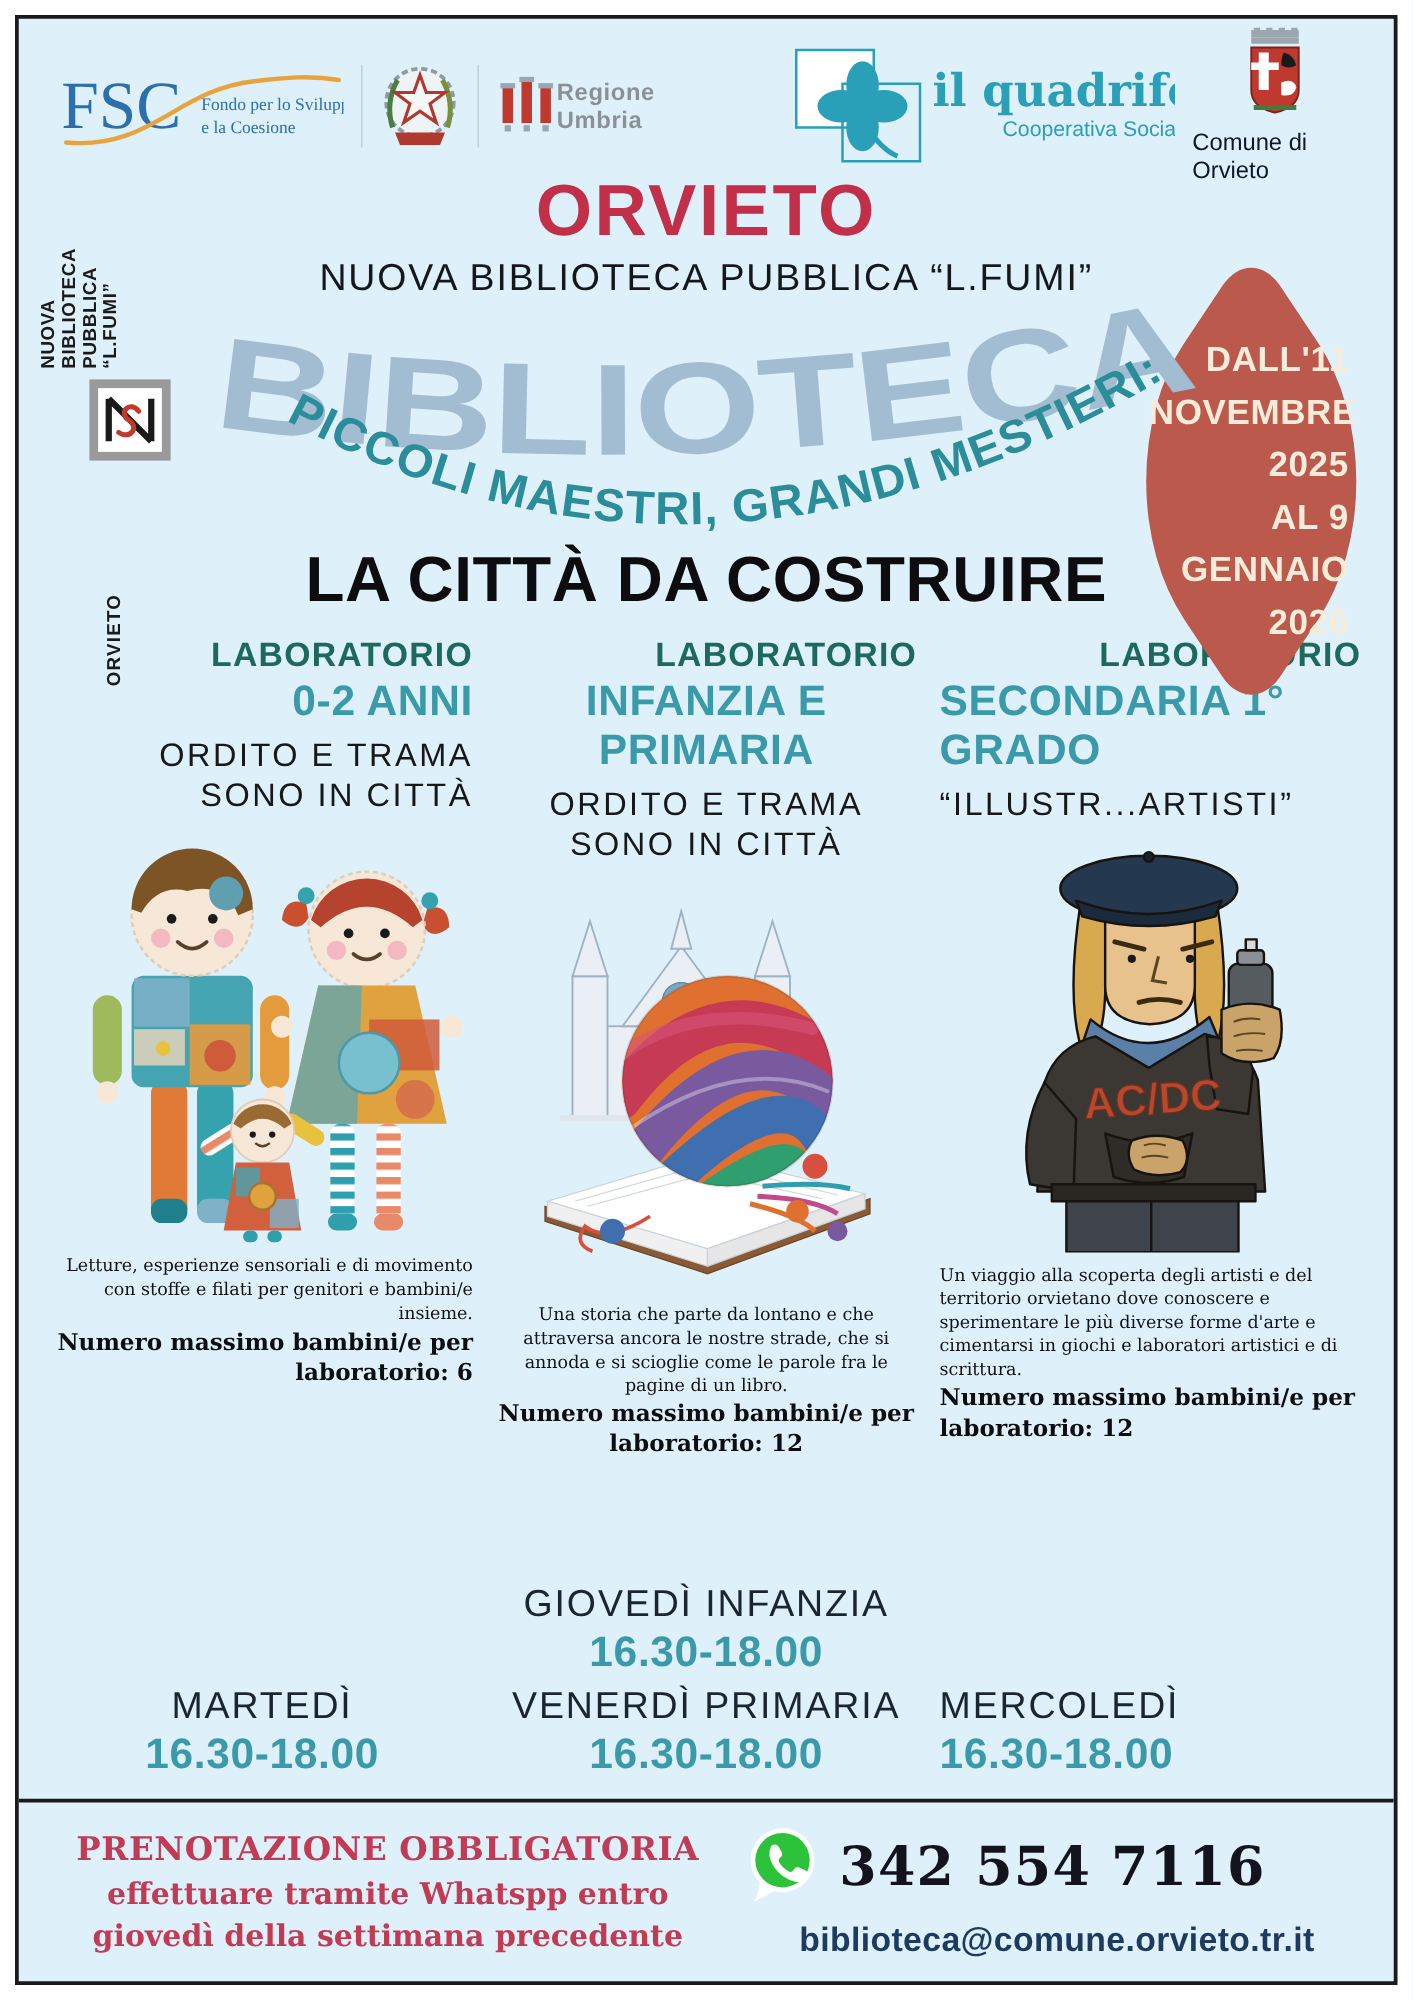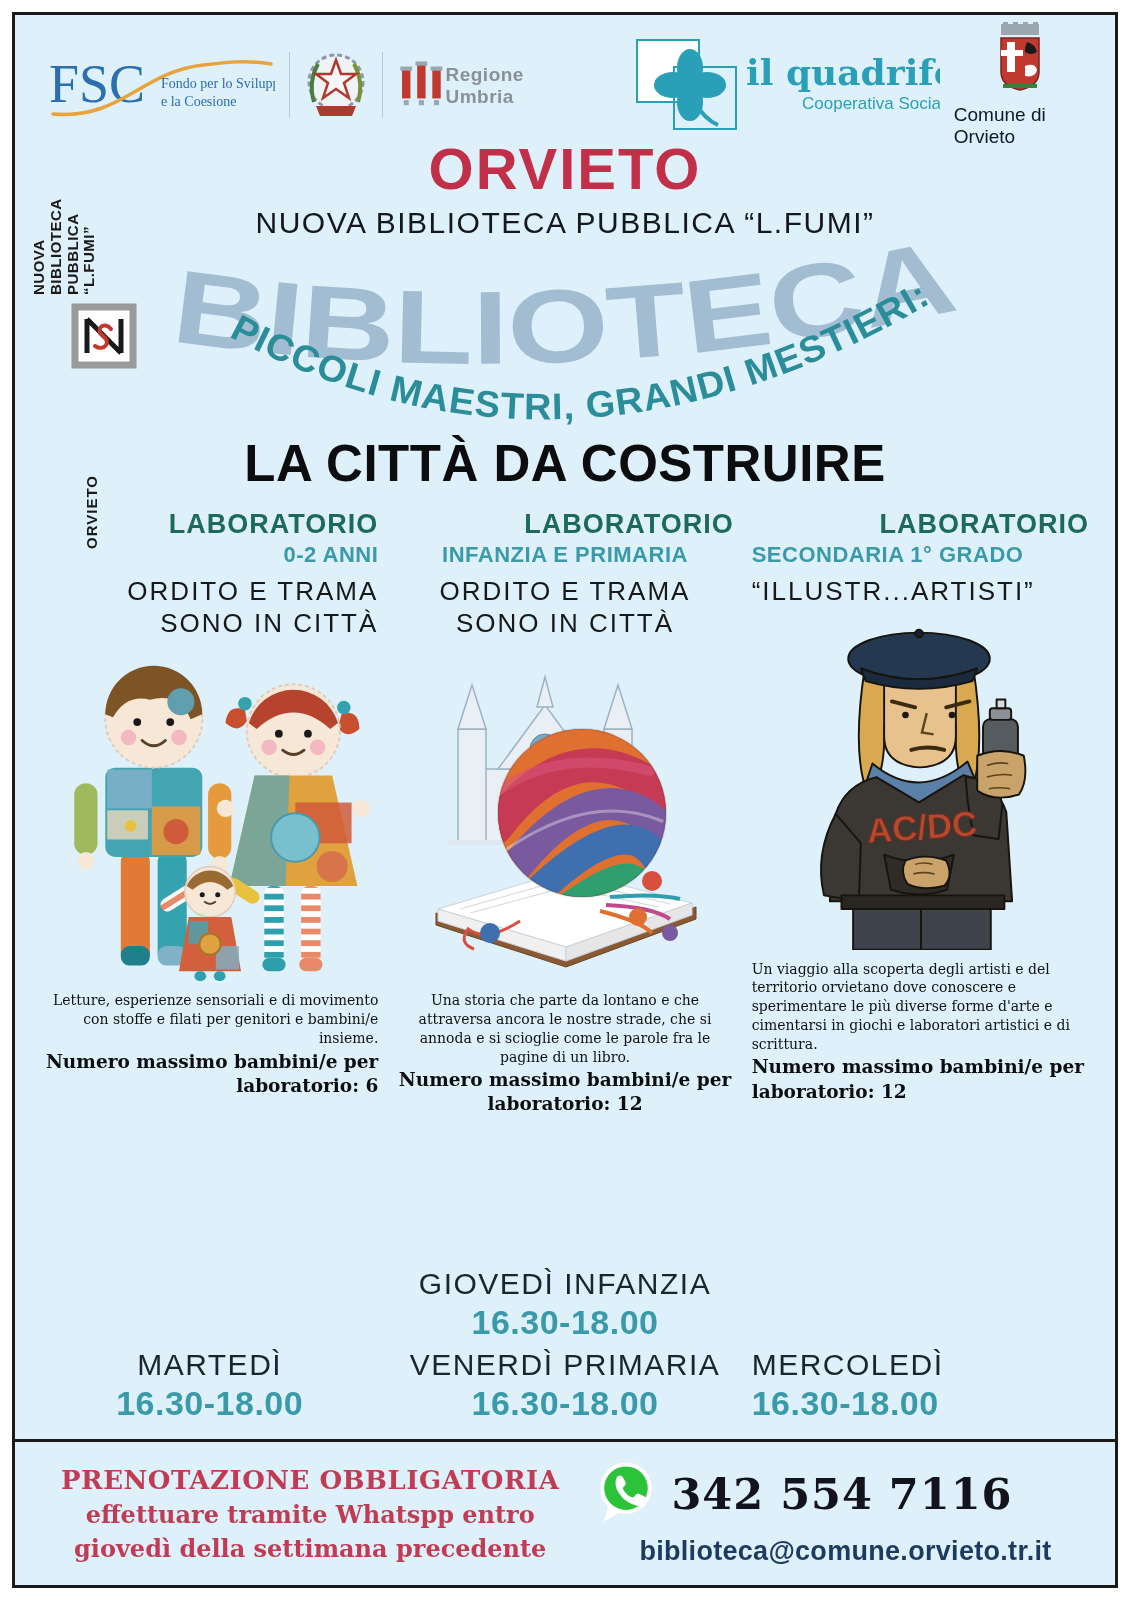--- a/index.html
+++ b/index.html
@@ -76,21 +76,21 @@
   .columns{
     flex:1;
     display:flex; gap:18px;
     padding:16px 26px 0 26px;
   }
   .col{ flex:1; display:flex; flex-direction:column; }
   .col-a{ text-align:right; }
   .col-b{ text-align:center; }
   .col-c{ text-align:left; }
   .lab-label{ font-size:27px; font-weight:800; color:#1d6a5c; letter-spacing:1px;text-align:right; }
-  .lab-age{ font-size:22px; font-weight:800; color:#3a9aa9; letter-spacing:.5px; margin-top:2px;}
+  .lab-age{ font-size:34px; font-weight:800; color:#3a9aa9; letter-spacing:.5px; margin-top:2px;}
   .lab-sub{ font-size:26px; font-weight:400; color:#16181a; letter-spacing:2px; line-height:1.22; margin-top:8px;}
   .img-wrap{ height:338px; display:flex; align-items:flex-end; justify-content:center; margin-top:4px;}
   .desc{ font-family:"DejaVu Serif", serif; font-size:14px; color:#101114; line-height:1.34; margin-top:10px;}
   .maxline{ font-family:"DejaVu Serif", serif; font-size:18.5px; font-weight:700; color:#0c0d10; line-height:1.3; margin-top:2px;}
   .sched{ margin-top:auto; padding:14px 0 10px 0; }
   .col-a .sched{ text-align:center; }
   .day{ font-size:30px; font-weight:400; color:#1b2530; letter-spacing:1.5px; }
   .time{ font-size:34px; font-weight:800; color:#3a9aa9; letter-spacing:.5px; margin:2px 0 6px 0;}
 
   
@@ -198,20 +198,31 @@
     <div class="lib-square">
       <svg width="66" height="66" viewBox="0 0 66 66">
         <rect x="4" y="4" width="58" height="58" fill="#ffffff" stroke="#9a9a9a" stroke-width="7"></rect>
         <path d="M16,50 V16 M16,16 L50,50 M50,50 V16" fill="none" stroke="#1a1a1a" stroke-width="5"></path>
         <path d="M40,26 c-7,-9 -17,1 -8,7 c9,6 1,16 -8,10" fill="none" stroke="#c0392b" stroke-width="4" stroke-linecap="round"></path>
       </svg>
     </div>
     <div class="lib-city">ORVIETO</div>
   </div>
 
+  <div class="badge">
+    <div class="badge-shape"></div>
+    <div class="badge-text">
+      <div>DALL'11</div>
+      <div>NOVEMBRE</div>
+      <div>2025</div>
+      <div>AL 9</div>
+      <div>GENNAIO</div>
+      <div>2026</div>
+    </div>
+  </div>
 
   <section class="title-block">
     <h1 class="city">ORVIETO</h1>
     <div class="subtitle">NUOVA BIBLIOTECA PUBBLICA “L.FUMI”</div>
     <svg class="arch" viewBox="0 0 860 200">
       <defs>
         <path id="archPath" d="M 30,100 Q 430,160 830,68"></path>
         <path id="curvePath" d="M 65,80 Q 430,295 825,45"></path>
       </defs>
       <text class="arch-word" font-family="Liberation Sans, sans-serif">

